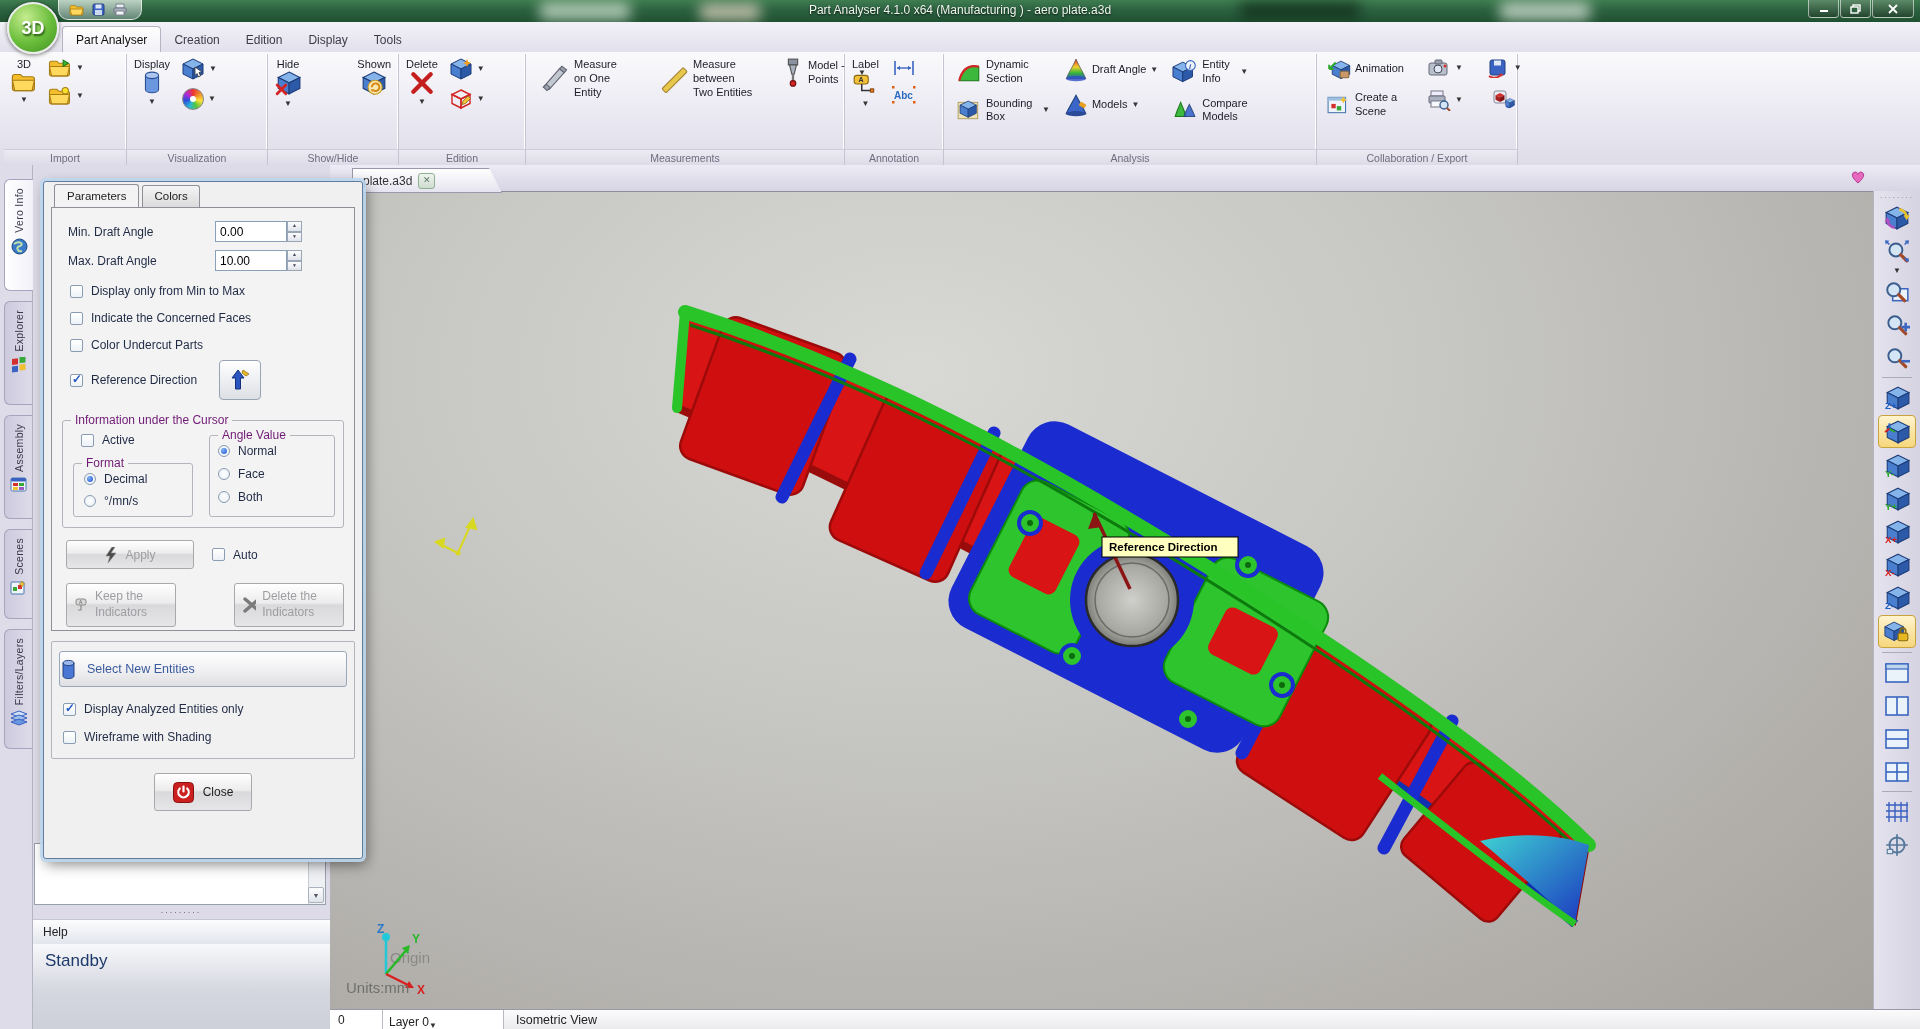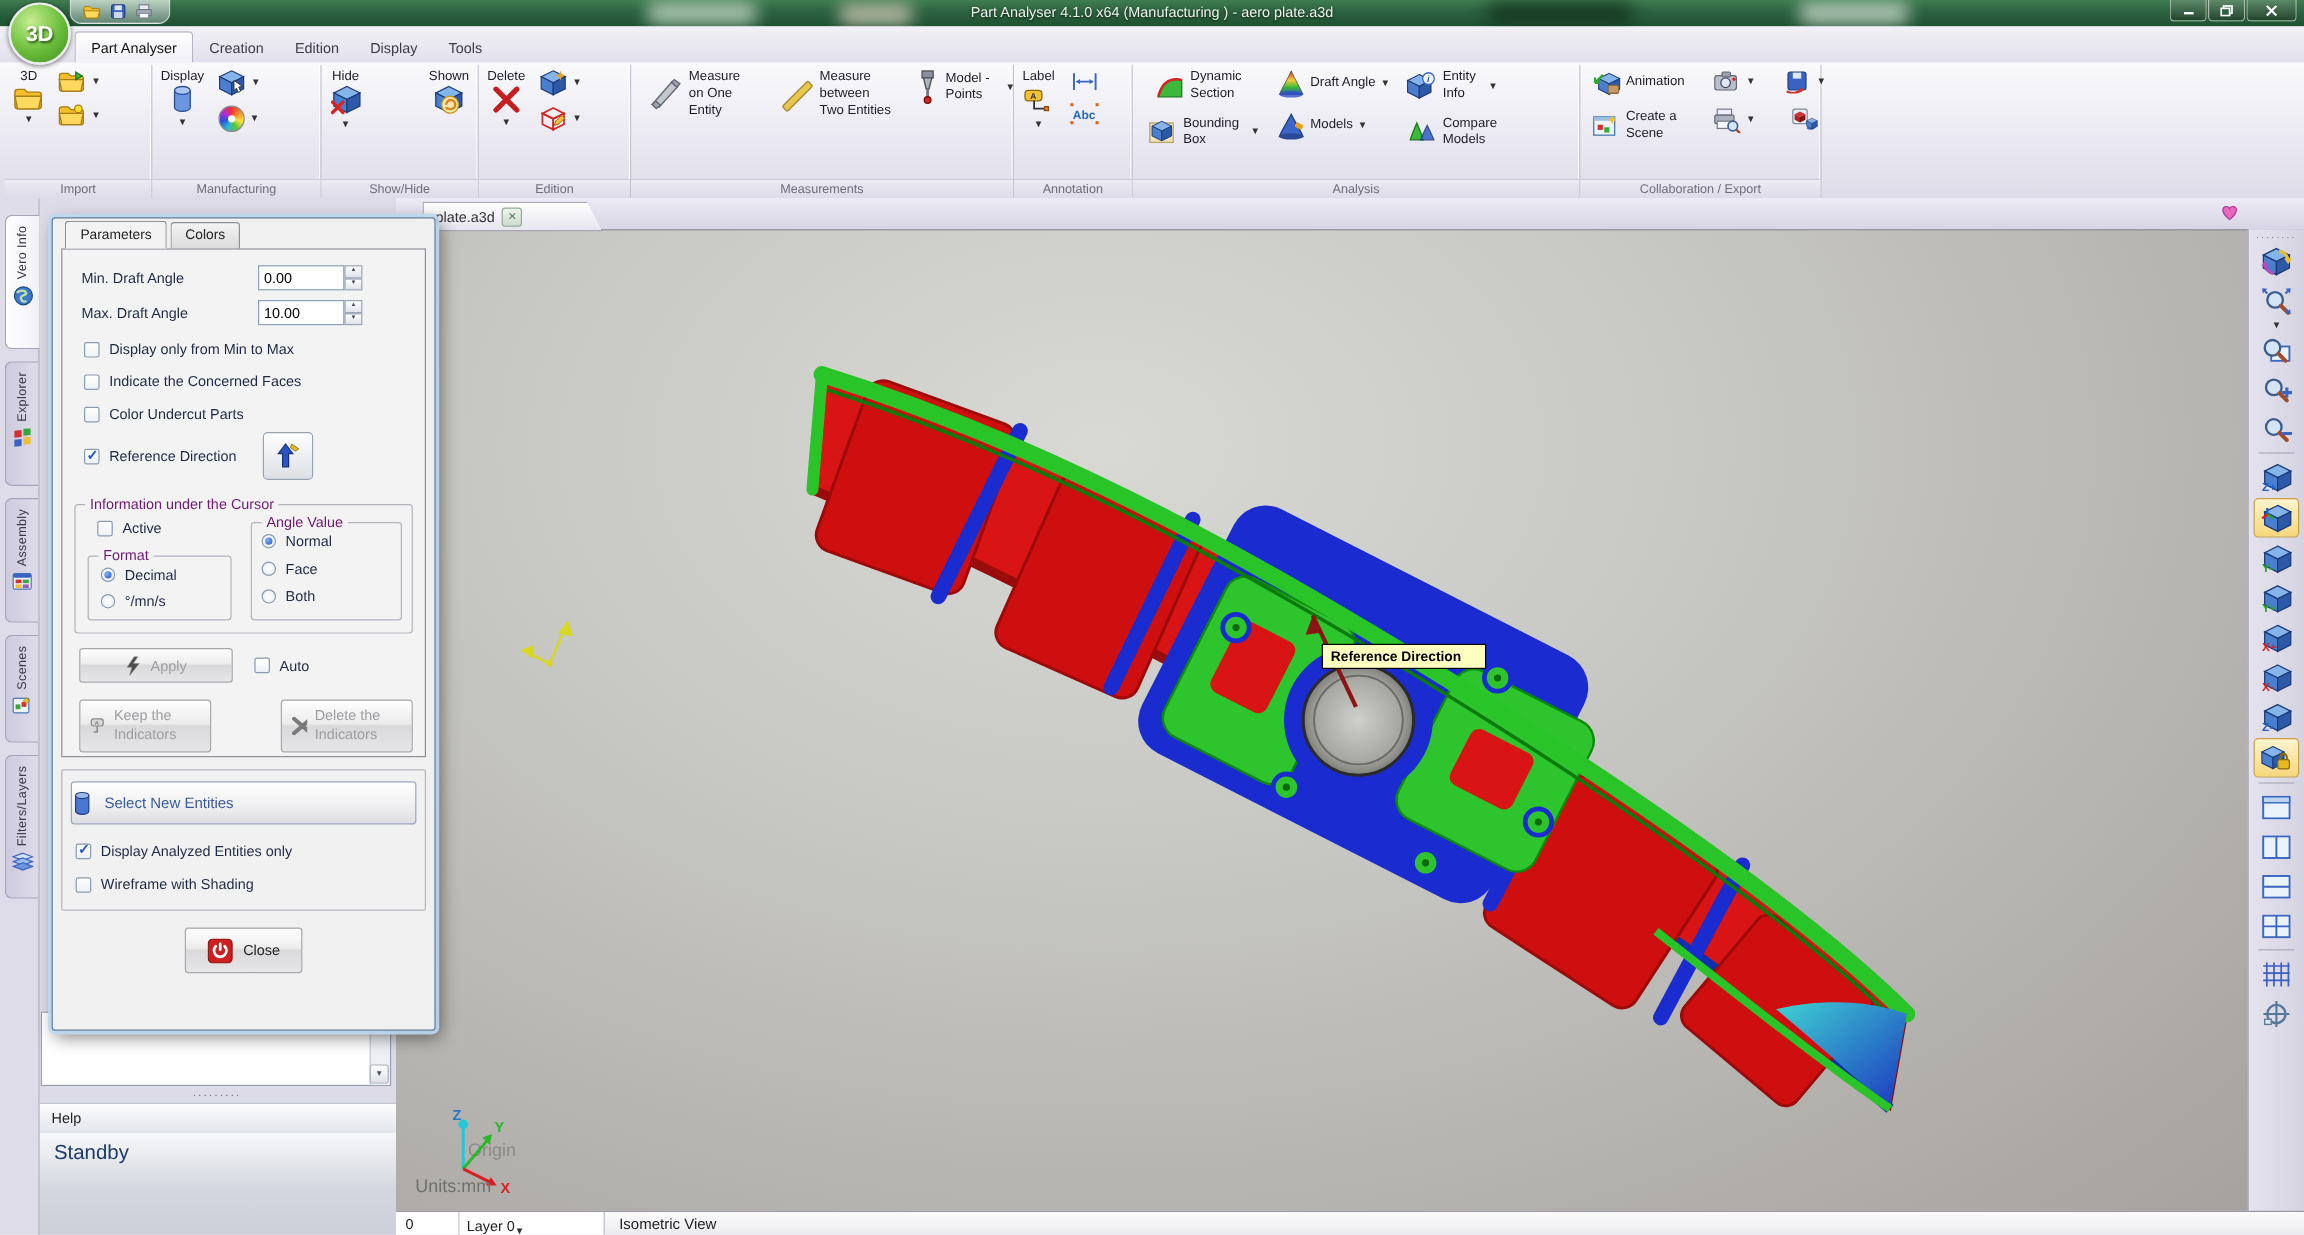--- a/index.html
+++ b/index.html
@@ -281,21 +281,21 @@
               <path d="M13 9 l7 5 -3 .5 1.5 3.5 -2 1 -1.5-3.5 -2 2z" fill="#fff" stroke="#333" stroke-width=".8"></path>
             </svg>
           <span class="dd">▼</span>
         </div>
         <div class="rbtn-h">
           <span class="palette"></span>
           <span class="dd">▼</span>
         </div>
       </div>
     </div>
-    <div class="rgroup-label">Manufacturing</div>
+    <div class="rgroup-label">Visualization</div>
   </div>
 
   <div class="rgroup" style="width:130px">
     <div class="rgroup-content" style="justify-content:space-between;gap:14px">
       <div class="rcol">
         <div class="rbtn">
           <span>Hide</span>
           <svg width="26" height="26" viewBox="0 0 24 24">
               <use href="#cube" transform="translate(2,0)"></use>
               <path d="M2 13 l8 8 M10 13 l-8 8" stroke="#d42424" stroke-width="2.6" stroke-linecap="round"></path>
@@ -345,21 +345,21 @@
             <path d="M13 13 l5-5 2.5 2.5 -5 5 -3.5 1z" fill="#f3c03a" stroke="#8a6a10" stroke-width=".8"></path>
           </svg>
           <span class="dd">▼</span>
         </div>
       </div>
     </div>
     <div class="rgroup-label">Edition</div>
   </div>
 
   <div class="rgroup" style="width:318px">
-    <div class="rgroup-content" style="gap:15px;padding-left:12px">
+    <div class="rgroup-content" style="gap:25px;padding-left:12px">
       <div class="rbtn-h">
         <svg width="30" height="30" viewBox="0 0 26 26">
           <path d="M3 20 L17 4 l4 3.5 L8 22z" fill="#c2c8d0" stroke="#667"></path>
           <path d="M3 20 l3 3 3-2.5 -3.5-3z" fill="#9aa2ac" stroke="#667"></path>
           <path d="M17 4 l2-2 4 3 -2 2.5z" fill="#9aa2ac" stroke="#667"></path>
         </svg>
         <span class="mlabel" style="width:58px">Measure on One Entity</span>
       </div>
       <div class="rbtn-h">
         <svg width="28" height="30" viewBox="0 0 24 26">
@@ -412,21 +412,21 @@
             <text x="3" y="14" font-size="10" font-weight="bold" fill="#2a6ac0">Abc</text>
           </svg>
         </div>
       </div>
     </div>
     <div class="rgroup-label">Annotation</div>
   </div>
 
   <div class="rgroup" style="width:372px">
     <div class="rgroup-content" style="gap:10px;padding-left:10px">
-      <div class="rcol" style="gap:9px;align-items:center">
+      <div class="rcol" style="gap:9px;align-items:flex-start">
         <div class="rbtn-h">
           <svg width="26" height="24" viewBox="0 0 24 22">
             <path d="M3 19 Q7 3 21 6 L21 19z" fill="#3cb83c" stroke="#1a7a1a"></path>
             <path d="M3 19 Q7 3 21 6" fill="none" stroke="#d42424" stroke-width="2"></path>
           </svg>
           <span class="mlabel" style="width:52px">Dynamic Section</span>
         </div>
         <div class="rbtn-h">
           <svg width="26" height="24" viewBox="0 0 24 22">
             <rect x="2" y="4" width="18" height="15" fill="#efe2b0" opacity=".85" stroke="#b09a50"></rect>

